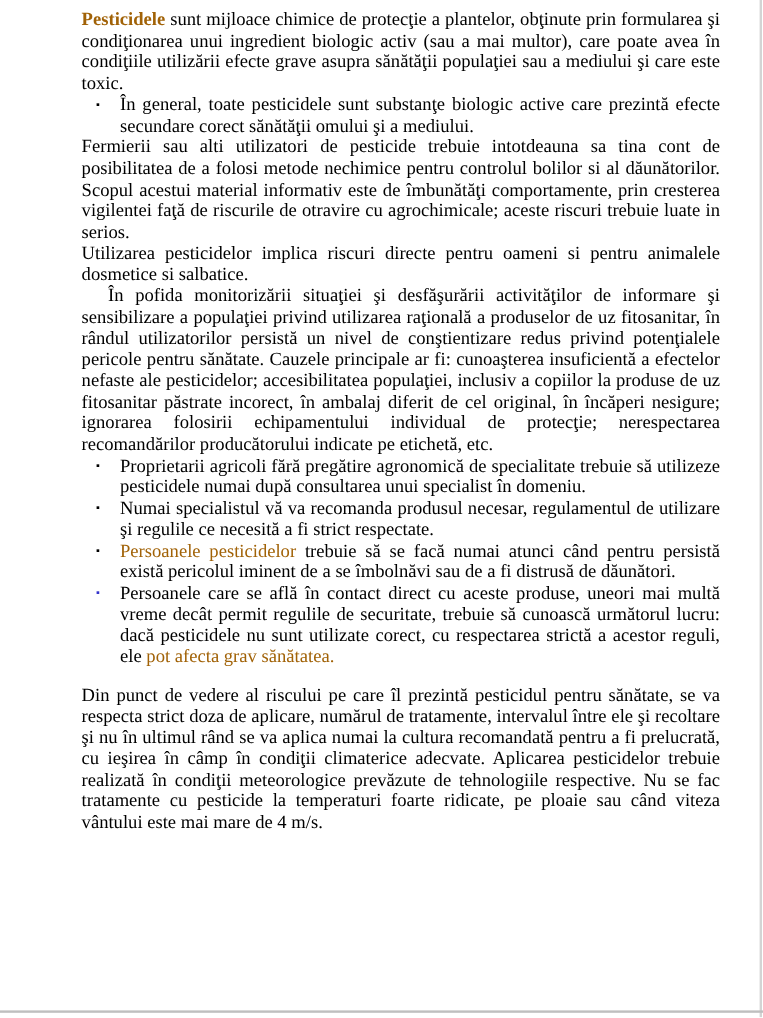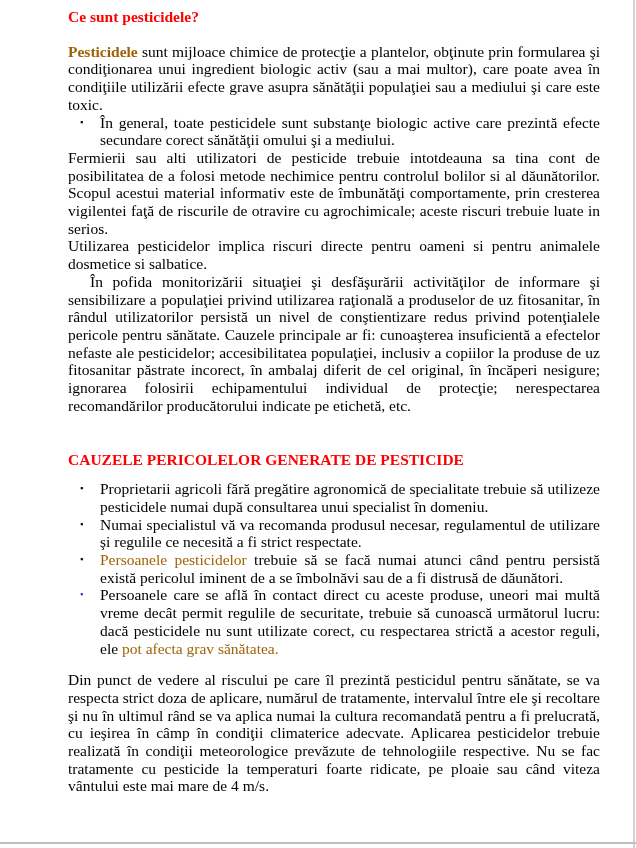--- a/index.html
+++ b/index.html
@@ -64,37 +64,35 @@
     width: 2px;
     background: #d4d4d4;
   }
 </style>
 </head>
 <body>
 
 <div class="page">
   <div class="content">
 
-    <div class="heading heading-top">Ce sunt pesticidele?</div>
 
     <p class="para"><span class="red bold">Pesticidele</span><span> sunt mijloace chimice de protecţie a plantelor, obţinute prin formularea şi condiţionarea unui ingredient biologic activ (sau a mai multor), care poate avea în condiţiile utilizării efecte grave asupra sănătăţii populaţiei sau a mediului şi care este toxic.</span></p>
 
 
     <div class="bullet-row">
       <span class="bullet-marker">▪</span>
       <span class="bullet-text">În general, toate pesticidele sunt substanţe biologic active care prezintă efecte secundare corect sănătăţii omului şi a mediului.</span>
     </div>
 
     <p class="para">Fermierii sau alti utilizatori de pesticide trebuie intotdeauna sa tina cont de posibilitatea de a folosi metode nechimice pentru controlul bolilor si al dăunătorilor. Scopul acestui material informativ este de îmbunătăţi comportamente, prin cresterea vigilentei faţă de riscurile de otravire cu agrochimicale; aceste riscuri trebuie luate in serios.</p>
 
     <p class="para">Utilizarea pesticidelor implica riscuri directe pentru oameni si pentru animalele dosmetice si salbatice.</p>
 
     <p class="para indent-first">În pofida monitorizării situaţiei şi desfăşurării activităţilor de informare şi sensibilizare a populaţiei privind utilizarea raţională a produselor de uz fitosanitar, în rândul utilizatorilor persistă un nivel de conştientizare redus privind potenţialele pericole pentru sănătate. Cauzele principale ar fi: cunoaşterea insuficientă a efectelor nefaste ale pesticidelor; accesibilitatea populaţiei, inclusiv a copiilor la produse de uz fitosanitar păstrate incorect, în ambalaj diferit de cel original, în încăperi nesigure; ignorarea folosirii echipamentului individual de protecţie; nerespectarea recomandărilor producătorului indicate pe etichetă, etc.</p>
 
-    <div class="heading heading-causes">CAUZELE PERICOLELOR GENERATE DE PESTICIDE</div>
 
     <div class="bullet-row">
       <span class="bullet-marker">▪</span>
       <span class="bullet-text">Proprietarii agricoli fără pregătire agronomică de specialitate trebuie să utilizeze pesticidele numai după consultarea unui specialist în domeniu.</span>
     </div>
 
     <div class="bullet-row">
       <span class="bullet-marker">▪</span>
       <span class="bullet-text">Numai specialistul vă va recomanda produsul necesar, regulamentul de utilizare şi regulile ce necesită a fi strict respectate.</span>
     </div>

